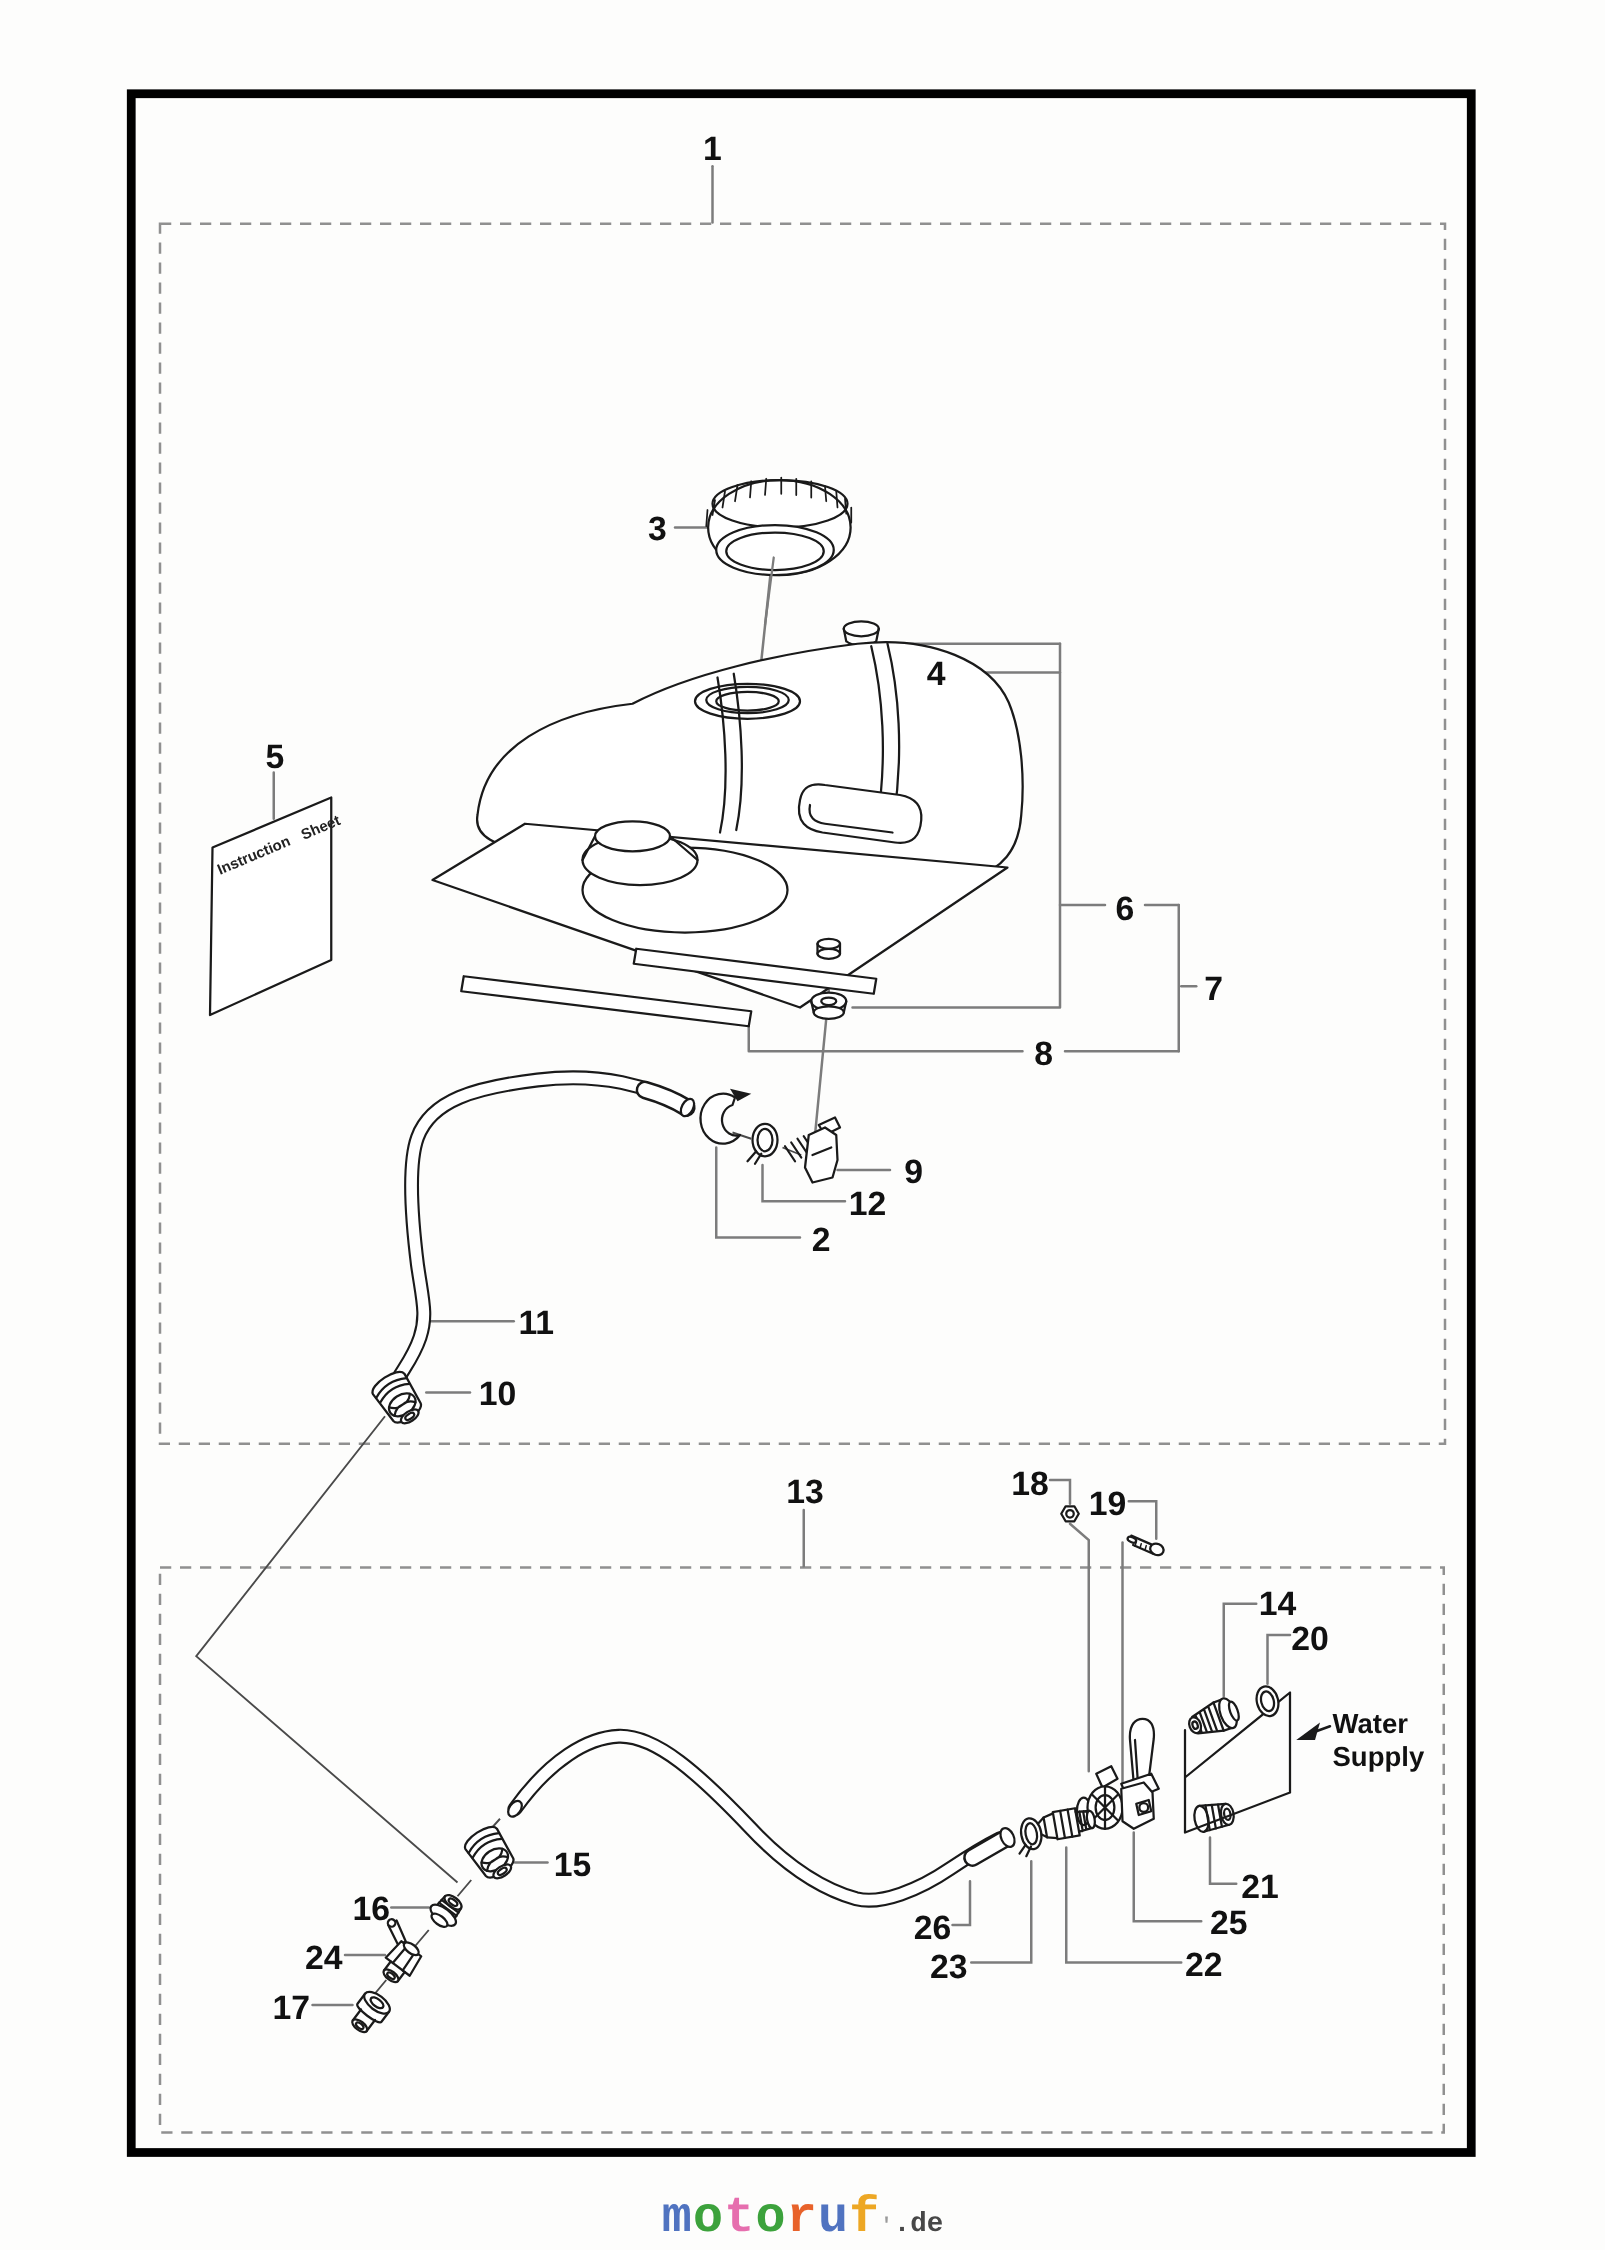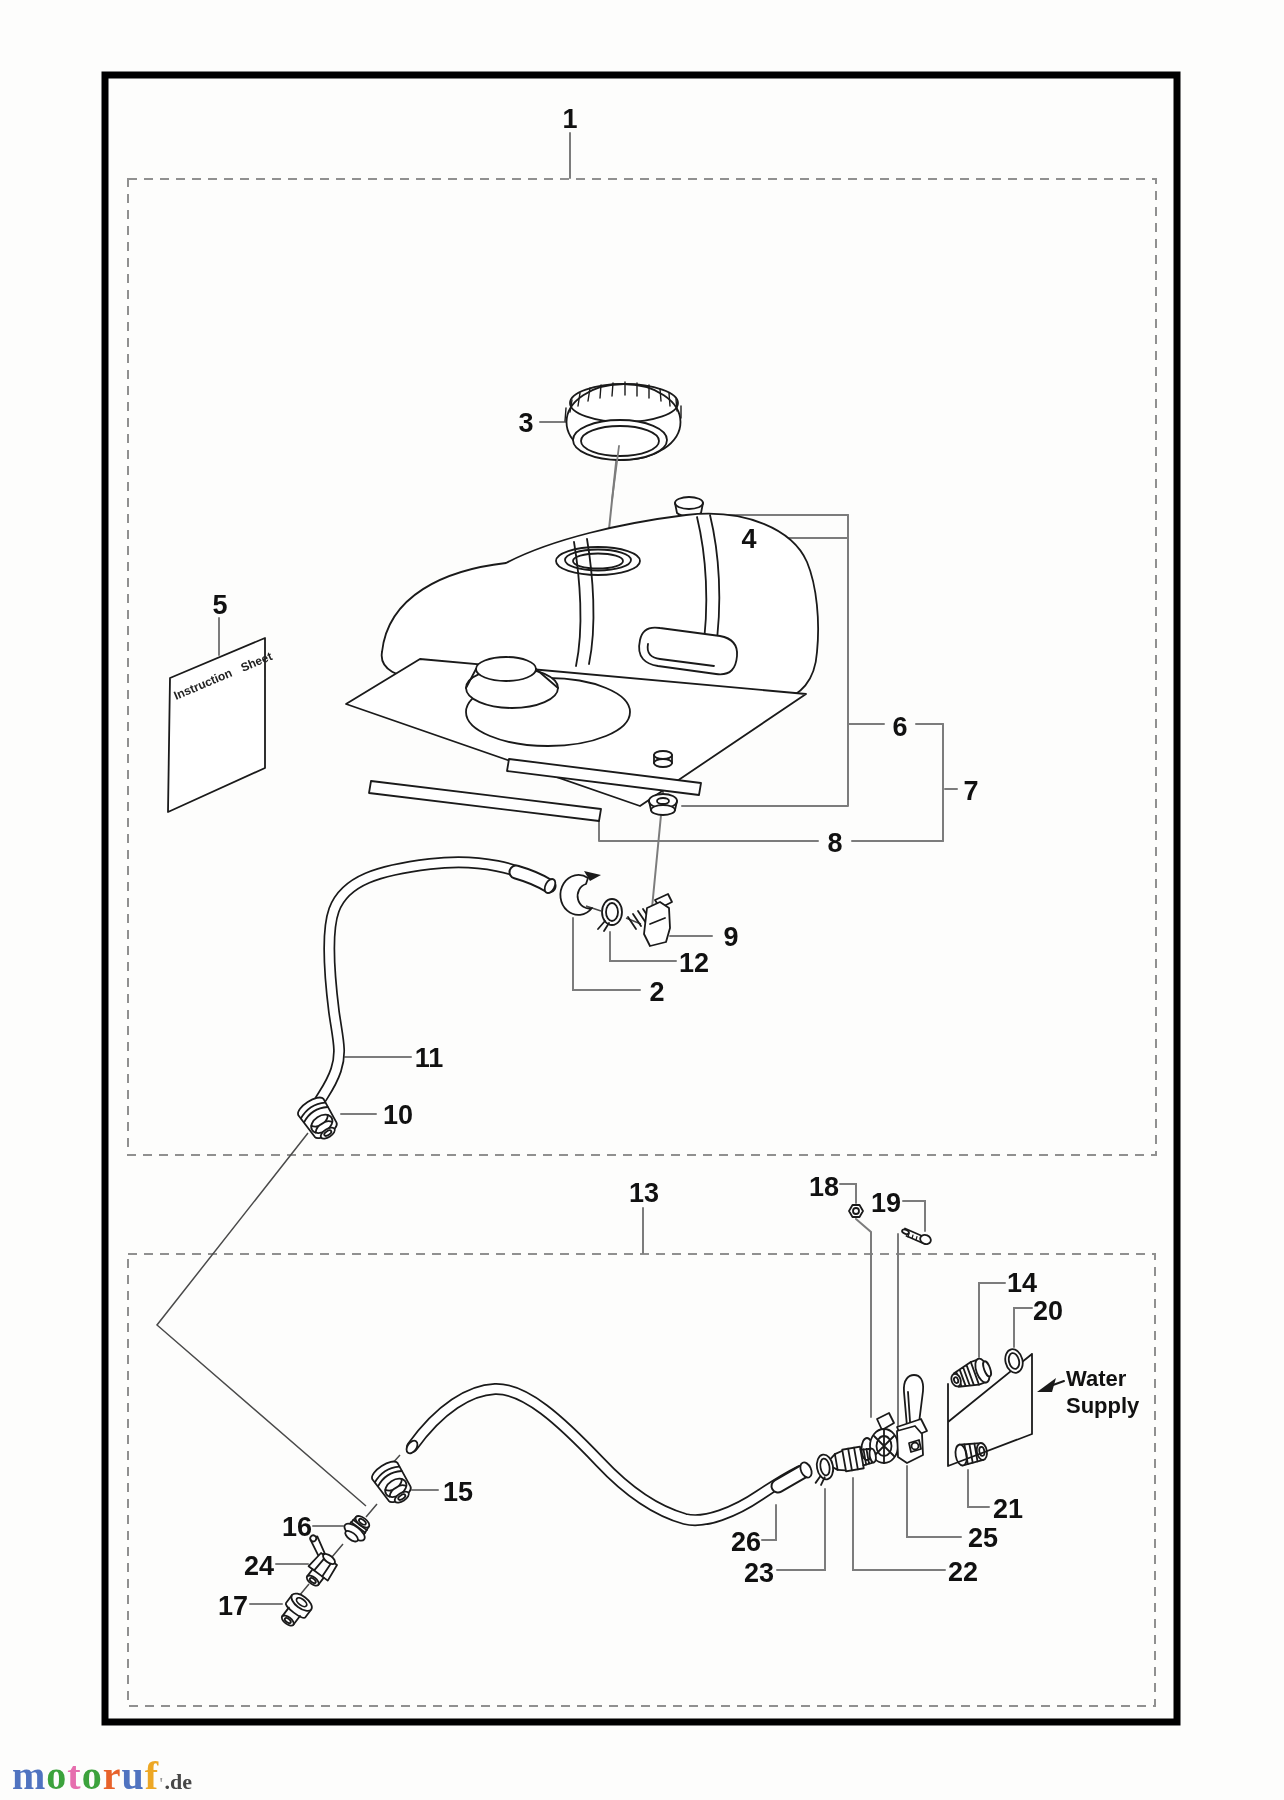--- a/index.html
+++ b/index.html
@@ -16,22 +16,22 @@
   .annot {
     font-family:"Liberation Sans", sans-serif;
     font-weight:bold; font-size:22px; fill:#111111;
   }
   .sheet-text {
     font-family:"Liberation Sans", sans-serif;
     font-weight:bold; font-size:12px; fill:#222222;
   }
   #logo {
     position:absolute; right:12px; top:1756px; width:1260px;
-    text-align:left;
-    font-family:Liberation Serif, serif;
+    text-align:center;
+    font-family:Liberation Mono, monospace;
     font-weight:bold; font-size:40px; letter-spacing:1px;
     user-select:none; cursor:pointer; line-height:1;
   }
   #logo .suffix { font-size:22px; letter-spacing:0; }
   #logo .mark { font-size:16px; color:#9a9a9a; }
 </style>
 </head>
 <body>
 
 <div class="page">

